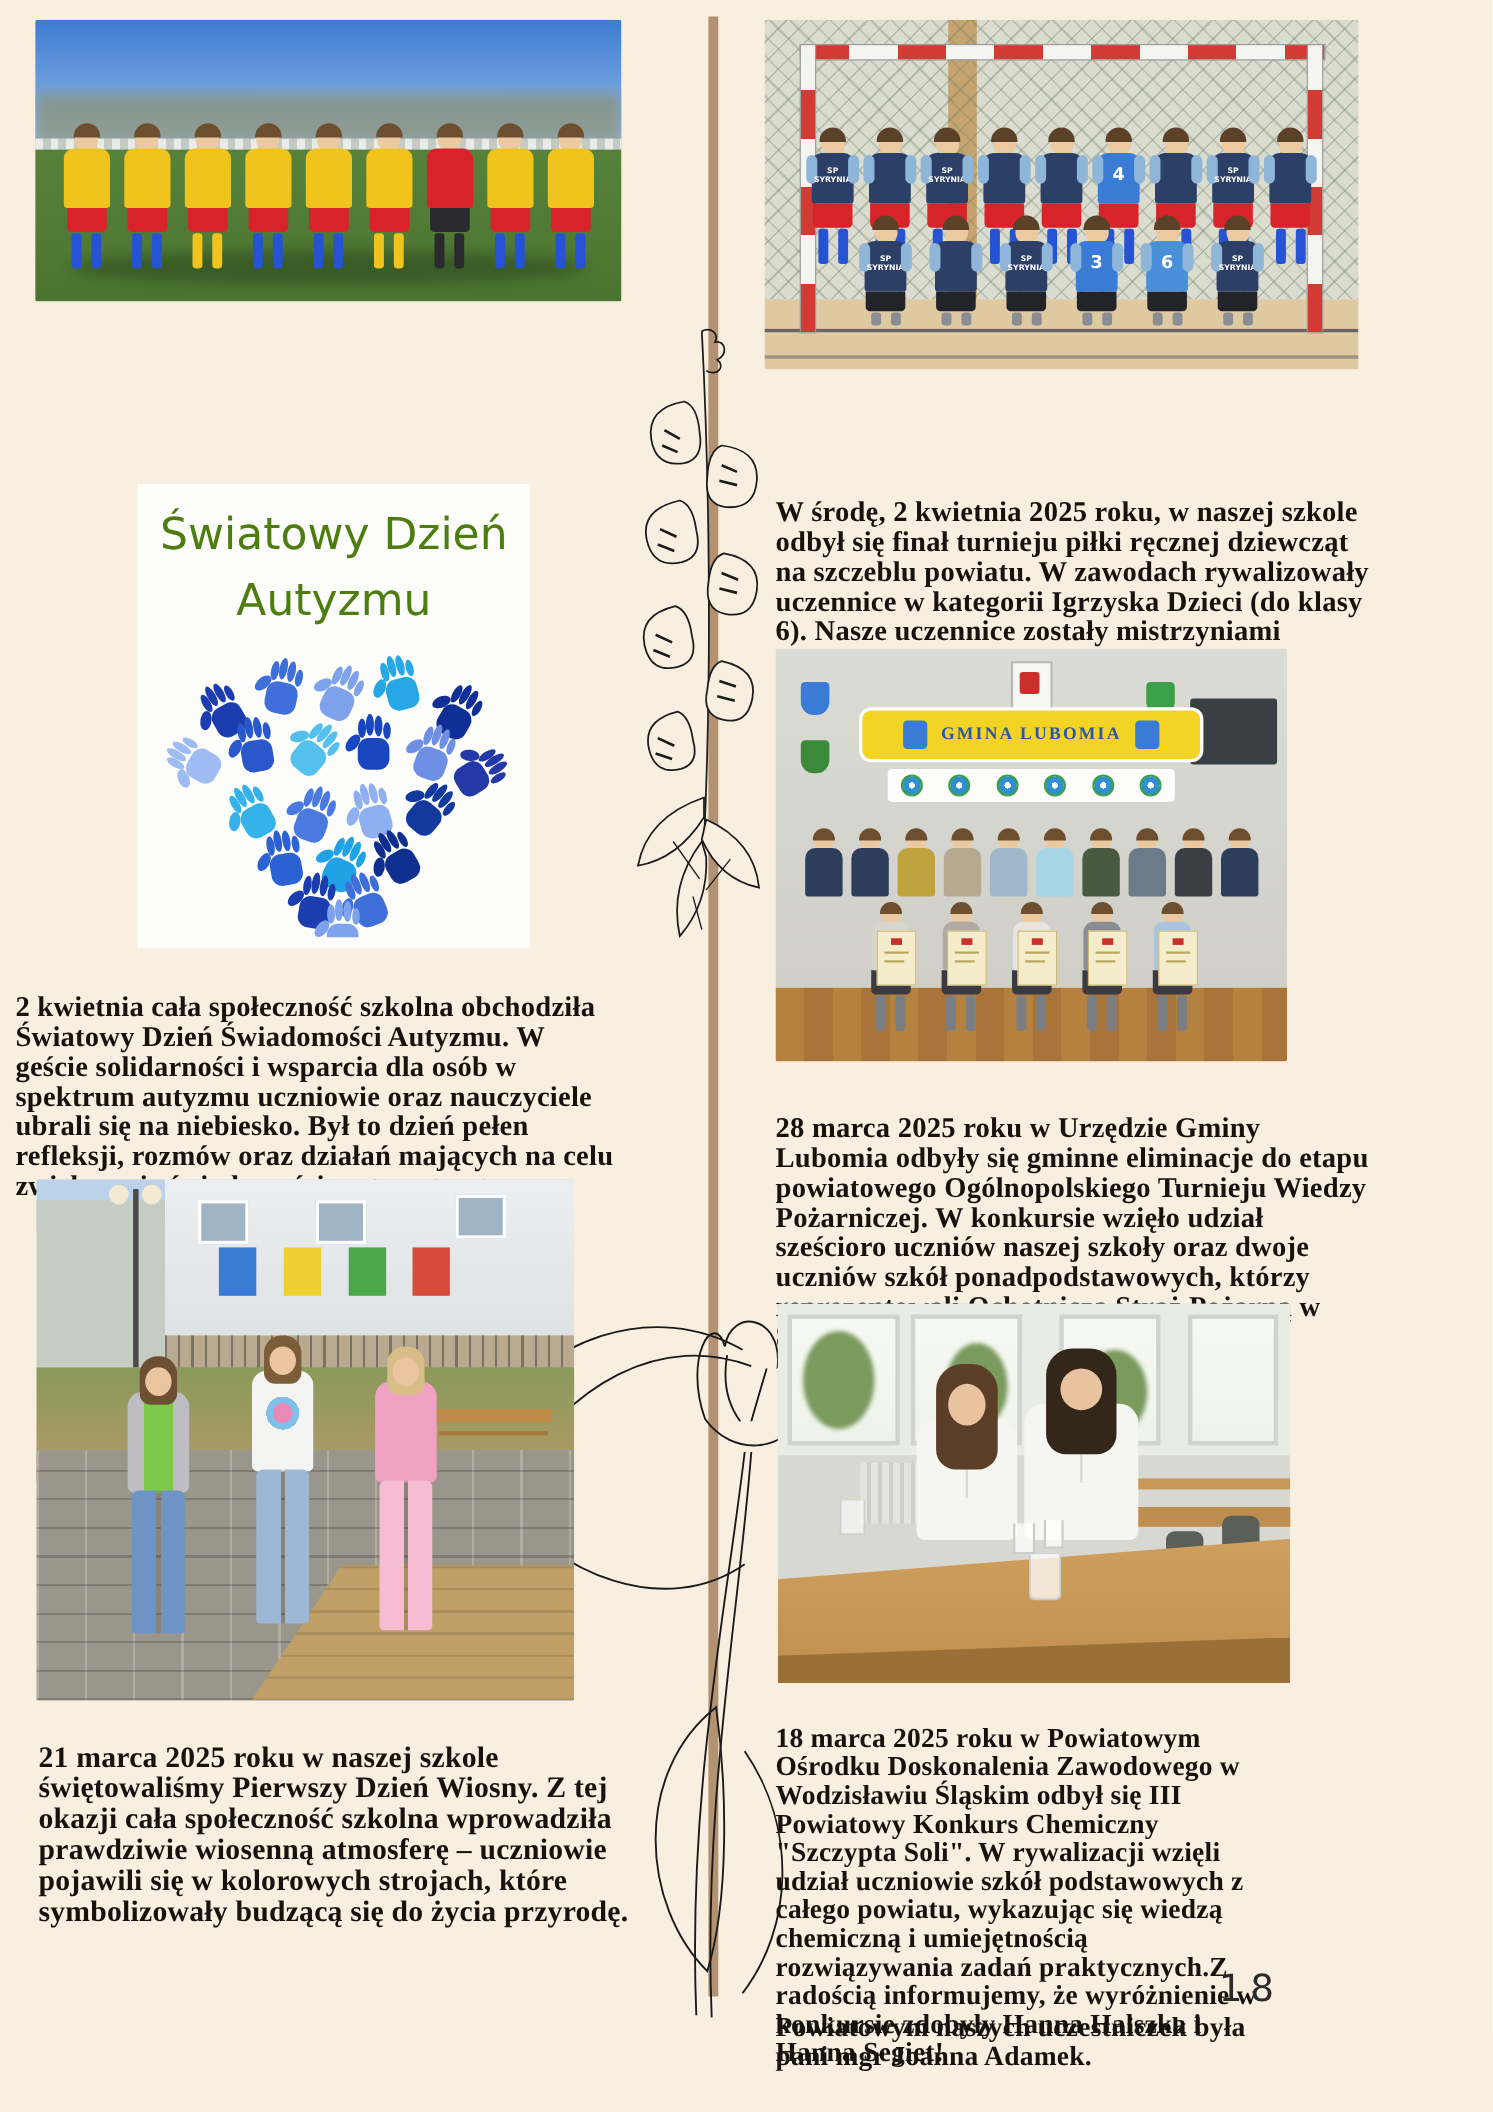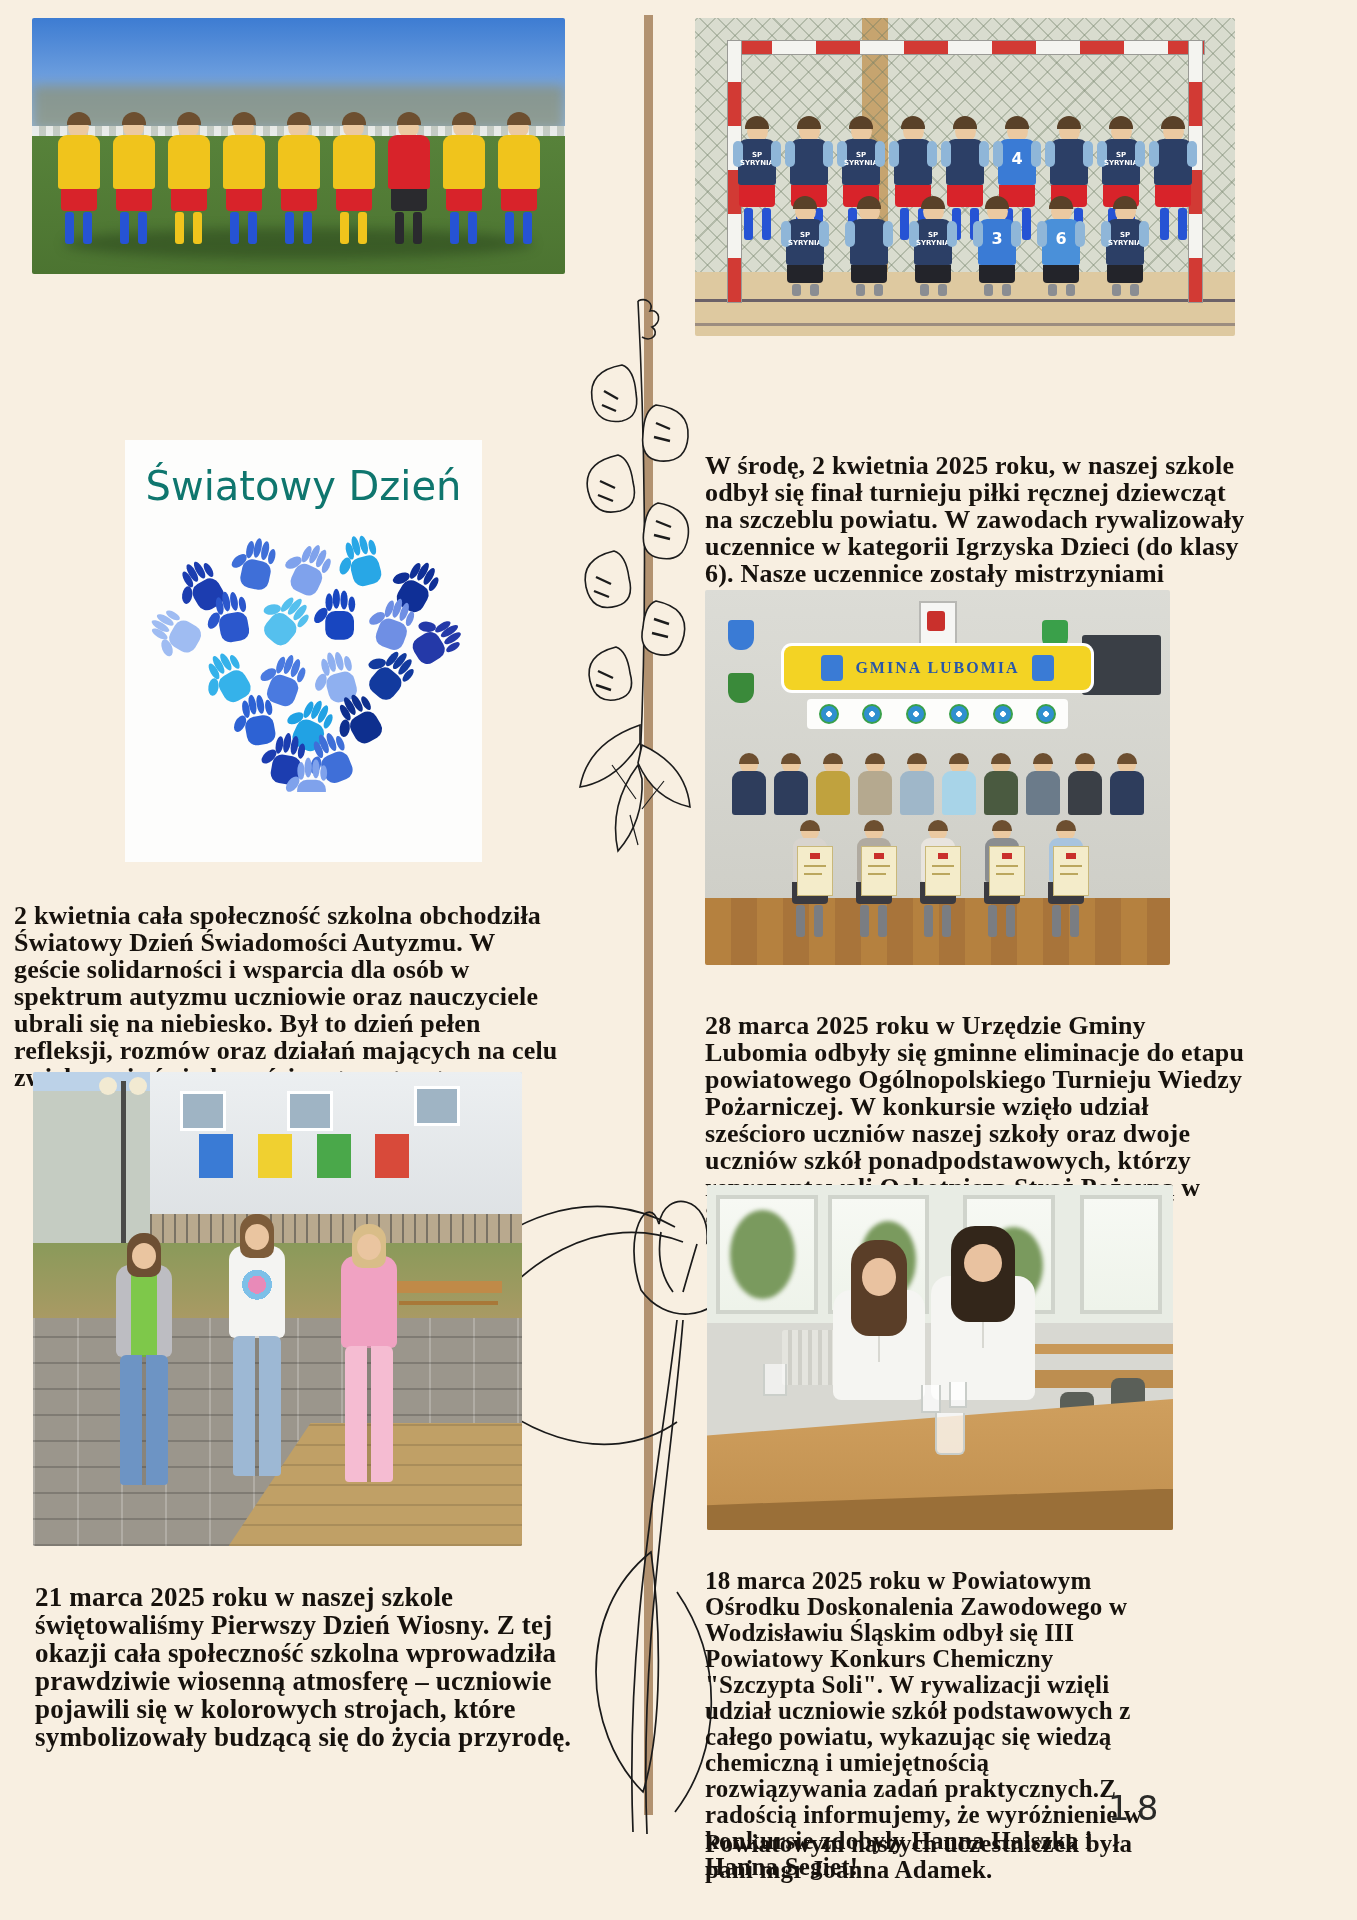--- a/index.html
+++ b/index.html
@@ -264,22 +264,23 @@
           <div class="fig-legs">
             <div class="fig-leg"></div>
             <div class="fig-leg"></div>
           </div>
         </div>
       </div>
   </div>
 
 
   <div id="autyzm-box" style="left:125px;top:440px;width:357px;height:422px;">
-    <div id="autyzm-title" style="color:#0f766e;">
+    <div id="autyzm-title" style="color:#4d7c0f;">
       <div>Światowy Dzień</div>
+      <div>Autyzmu</div>
     </div>
     <svg width="340" height="270" viewBox="0 0 340 288" style="display:block;margin:6px auto 0;">
       <defs>
         <g id="hp">
           <rect x="-13" y="-6" width="26" height="26" rx="9"></rect>
           <ellipse cx="-17" cy="-2" rx="4.6" ry="8" transform="rotate(38 -17 -2)"></ellipse>
           <ellipse cx="-9.5" cy="-14" rx="3.3" ry="8"></ellipse>
           <ellipse cx="-3" cy="-17" rx="3.3" ry="9"></ellipse>
           <ellipse cx="4" cy="-16" rx="3.3" ry="8.6"></ellipse>
           <ellipse cx="11" cy="-12" rx="3.1" ry="7"></ellipse>

